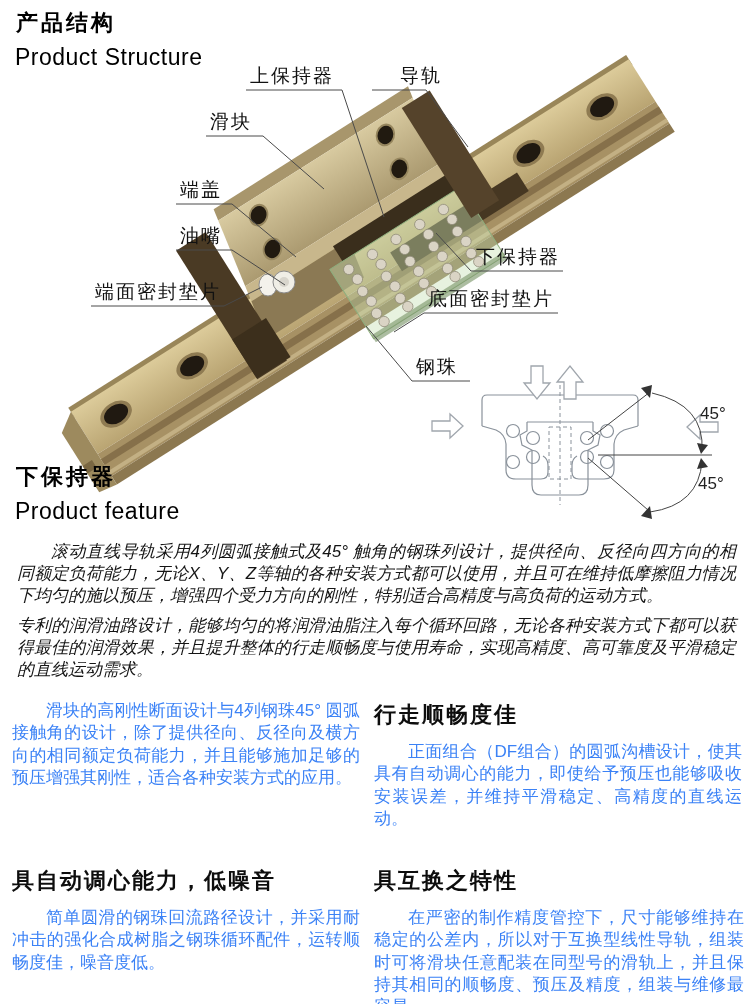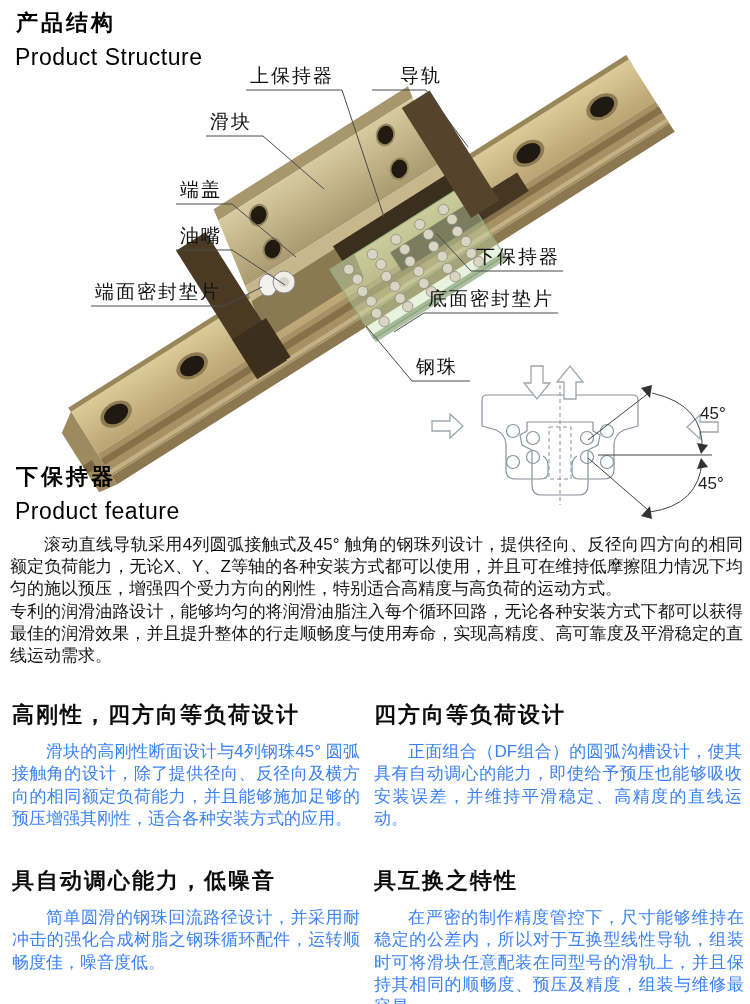--- a/index.html
+++ b/index.html
@@ -23,21 +23,21 @@
     position:absolute;font-size:19px;color:#111;letter-spacing:2px;
     white-space:nowrap;line-height:1.1;
   }
   .angle-label{
     position:absolute;font-size:17px;color:#222;letter-spacing:0;white-space:nowrap;
   }
   #intro{
     position:absolute;left:10px;top:534px;width:733px;
     font-size:17px;line-height:22.2px;text-align:justify;color:#141414;
   }
-  #intro p{margin:0;}
+  #intro p{margin:7px;font-style:italic;}
   #intro p.indent{text-indent:2em;}
   .feature{position:absolute;}
   .feature h3{
     margin:0 0 11px 0;font-size:22px;font-weight:bold;color:#0d0d0d;
     letter-spacing:2px;white-space:nowrap;
   }
   .feature p{
     margin:0;font-size:17px;line-height:22.3px;color:#3b82f6;
     text-indent:2em;text-align:justify;
   }
@@ -232,25 +232,24 @@
 
 <div class="cn-title" style="top:462px;">下保持器</div>
 <div class="en-title" style="top:498px;">Product feature</div>
 
 <div id="intro">
   <p class="indent">滚动直线导轨采用4列圆弧接触式及45° 触角的钢珠列设计，提供径向、反径向四方向的相同额定负荷能力，无论X、Y、Z等轴的各种安装方式都可以使用，并且可在维持低摩擦阻力情况下均匀的施以预压，增强四个受力方向的刚性，特别适合高精度与高负荷的运动方式。</p>
   <p>专利的润滑油路设计，能够均匀的将润滑油脂注入每个循环回路，无论各种安装方式下都可以获得最佳的润滑效果，并且提升整体的行走顺畅度与使用寿命，实现高精度、高可靠度及平滑稳定的直线运动需求。</p>
 </div>
 
 <div class="feature" id="f1">
-  <h3>高刚性，四方向等负荷设计</h3>
   <p>滑块的高刚性断面设计与4列钢珠45° 圆弧接触角的设计，除了提供径向、反径向及横方向的相同额定负荷能力，并且能够施加足够的预压增强其刚性，适合各种安装方式的应用。</p>
 </div>
 <div class="feature" id="f2">
-  <h3>四方向等负荷设计</h3>
+  <h3>行走顺畅度佳</h3>
   <p>正面组合（DF组合）的圆弧沟槽设计，使其具有自动调心的能力，即使给予预压也能够吸收安装误差，并维持平滑稳定、高精度的直线运动。</p>
 </div>
 <div class="feature" id="f3">
   <h3>具自动调心能力，低噪音</h3>
   <p>简单圆滑的钢珠回流路径设计，并采用耐冲击的强化合成树脂之钢珠循环配件，运转顺畅度佳，噪音度低。</p>
 </div>
 <div class="feature" id="f4">
   <h3>具互换之特性</h3>
   <p>在严密的制作精度管控下，尺寸能够维持在稳定的公差内，所以对于互换型线性导轨，组装时可将滑块任意配装在同型号的滑轨上，并且保持其相同的顺畅度、预压及精度，组装与维修最容易</p>
 </div>

